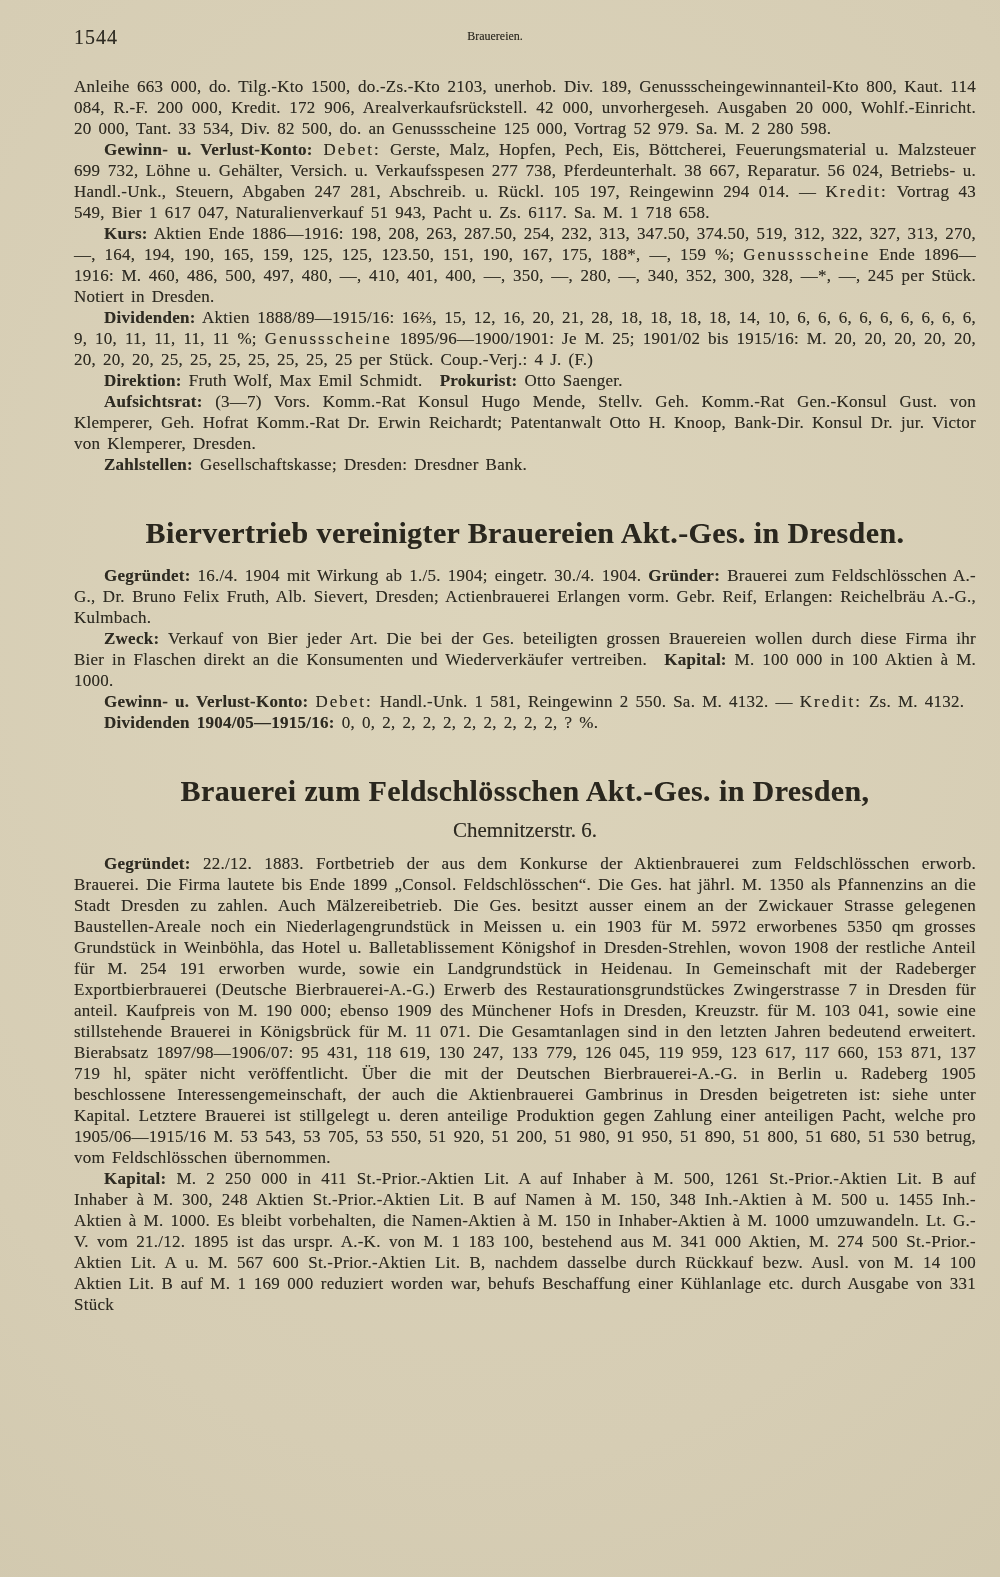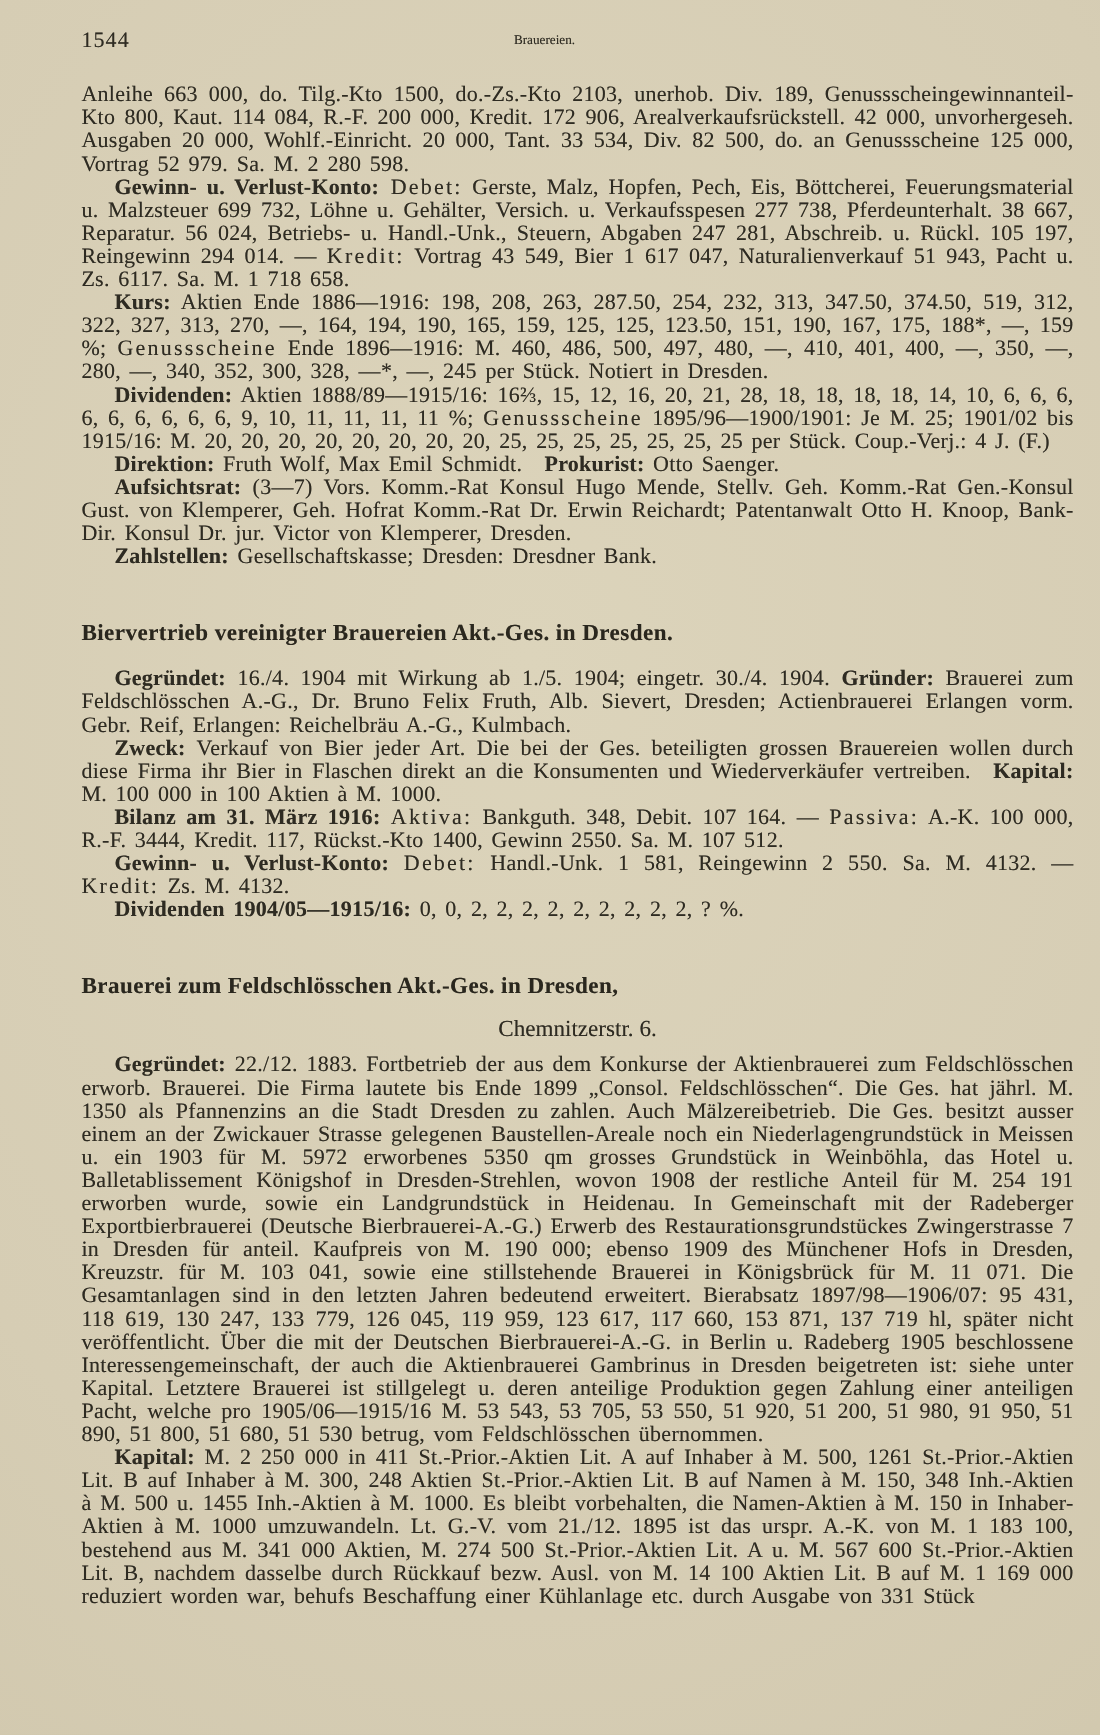--- a/index.html
+++ b/index.html
@@ -17,31 +17,31 @@
     text-shadow: 0 0 0.4px rgba(46,43,34,0.45);
   }
   .page-header { position: relative; height: 28px; margin-bottom: 22px; }
   .page-number { font-size: 20px; letter-spacing: 1px; }
   .running-title {
     position: absolute; left: 0; right: 60px; top: 3px;
     text-align: center; font-size: 12px;
   }
   .para {
     margin: 0;
-    font-size: 20px; line-height: 21px;
+    font-size: 17px; line-height: 21px;
     text-align: justify; text-indent: 30px;
     word-spacing: 2.5px; letter-spacing: 0.25px;
   }
   .para.flush { text-indent: 0; }
   .lead { font-weight: bold; }
   .spaced { letter-spacing: 2px; }
   .plain { letter-spacing: 0.25px; }
   .company-heading {
-    font-size: 21px; line-height: 36px; font-weight: bold;
-    text-align: left; text-indent: 0;
+    font-size: 30px; line-height: 36px; font-weight: bold;
+    text-align: center; text-indent: 0;
     margin: 40px 0 14px; color: #2a271e;
     letter-spacing: 0.4px;
   }
   .company-subheading {
     font-size: 21px; line-height: 22px; text-align: center;
     margin: -4px 0 12px;
   }
 </style>
 </head>
 <body>
@@ -63,21 +63,20 @@
         <p class="para"><span class="lead">Direktion:</span><span class="plain"> Fruth Wolf, Max Emil Schmidt. </span><span class="lead">Prokurist:</span><span class="plain"> Otto Saenger.</span></p>
         <p class="para"><span class="lead">Aufsichtsrat:</span><span class="plain"> (3—7) Vors. Komm.-Rat Konsul Hugo Mende, Stellv. Geh. Komm.-Rat Gen.-Konsul Gust. von Klemperer, Geh. Hofrat Komm.-Rat Dr. Erwin Reichardt; Patentanwalt Otto H. Knoop, Bank-Dir. Konsul Dr. jur. Victor von Klemperer, Dresden.</span></p>
         <p class="para"><span class="lead">Zahlstellen:</span><span class="plain"> Gesellschaftskasse; Dresden: Dresdner Bank.</span></p>
       </section>
 
     <section class="company">
       <h1 class="company-heading">Biervertrieb vereinigter Brauereien Akt.-Ges. in Dresden.</h1>
       <div class="company-body">
           <p class="para"><span class="lead">Gegründet:</span><span class="plain"> 16./4. 1904 mit Wirkung ab 1./5. 1904; eingetr. 30./4. 1904. </span><span class="lead">Gründer:</span><span class="plain"> Brauerei zum Feldschlösschen A.-G., Dr. Bruno Felix Fruth, Alb. Sievert, Dresden; Actienbrauerei Erlangen vorm. Gebr. Reif, Erlangen: Reichelbräu A.-G., Kulmbach.</span></p>
           <p class="para"><span class="lead">Zweck:</span><span class="plain"> Verkauf von Bier jeder Art. Die bei der Ges. beteiligten grossen Brauereien wollen durch diese Firma ihr Bier in Flaschen direkt an die Konsumenten und Wiederverkäufer vertreiben. </span><span class="lead">Kapital:</span><span class="plain"> M. 100 000 in 100 Aktien à M. 1000.</span></p>
-          <p class="para"><span class="lead">Bilanz am 31. März 1916:</span><span class="plain"> </span><span class="spaced">Aktiva:</span><span class="plain"> Bankguth. 348, Debit. 107 164. — </span><span class="spaced">Passiva:</span><span class="plain"> A.-K. 100 000, R.-F. 3444, Kredit. 117, Rückst.-Kto 1400, Gewinn 2550. Sa. M. 107 512.</span></p>
           <p class="para"><span class="lead">Gewinn- u. Verlust-Konto:</span><span class="plain"> </span><span class="spaced">Debet:</span><span class="plain"> Handl.-Unk. 1 581, Reingewinn 2 550. Sa. M. 4132. — </span><span class="spaced">Kredit:</span><span class="plain"> Zs. M. 4132.</span></p>
           <p class="para"><span class="lead">Dividenden 1904/05—1915/16:</span><span class="plain"> 0, 0, 2, 2, 2, 2, 2, 2, 2, 2, 2, ? %.</span></p>
         </div>
     </section>
 
     <section class="company">
       <h1 class="company-heading">Brauerei zum Feldschlösschen Akt.-Ges. in Dresden,</h1>
       <div class="company-subheading">Chemnitzerstr. 6.</div>
       <div class="company-body">
           <p class="para"><span class="lead">Gegründet:</span><span class="plain"> 22./12. 1883. Fortbetrieb der aus dem Konkurse der Aktienbrauerei zum Feldschlösschen erworb. Brauerei. Die Firma lautete bis Ende 1899 „Consol. Feldschlösschen“. Die Ges. hat jährl. M. 1350 als Pfannenzins an die Stadt Dresden zu zahlen. Auch Mälzereibetrieb. Die Ges. besitzt ausser einem an der Zwickauer Strasse gelegenen Baustellen-Areale noch ein Niederlagengrundstück in Meissen u. ein 1903 für M. 5972 erworbenes 5350 qm grosses Grundstück in Weinböhla, das Hotel u. Balletablissement Königshof in Dresden-Strehlen, wovon 1908 der restliche Anteil für M. 254 191 erworben wurde, sowie ein Landgrundstück in Heidenau. In Gemeinschaft mit der Radeberger Exportbierbrauerei (Deutsche Bierbrauerei-A.-G.) Erwerb des Restaurationsgrundstückes Zwingerstrasse 7 in Dresden für anteil. Kaufpreis von M. 190 000; ebenso 1909 des Münchener Hofs in Dresden, Kreuzstr. für M. 103 041, sowie eine stillstehende Brauerei in Königsbrück für M. 11 071. Die Gesamtanlagen sind in den letzten Jahren bedeutend erweitert. Bierabsatz 1897/98—1906/07: 95 431, 118 619, 130 247, 133 779, 126 045, 119 959, 123 617, 117 660, 153 871, 137 719 hl, später nicht veröffentlicht. Über die mit der Deutschen Bierbrauerei-A.-G. in Berlin u. Radeberg 1905 beschlossene Interessengemeinschaft, der auch die Aktienbrauerei Gambrinus in Dresden beigetreten ist: siehe unter Kapital. Letztere Brauerei ist stillgelegt u. deren anteilige Produktion gegen Zahlung einer anteiligen Pacht, welche pro 1905/06—1915/16 M. 53 543, 53 705, 53 550, 51 920, 51 200, 51 980, 91 950, 51 890, 51 800, 51 680, 51 530 betrug, vom Feldschlösschen übernommen.</span></p>

